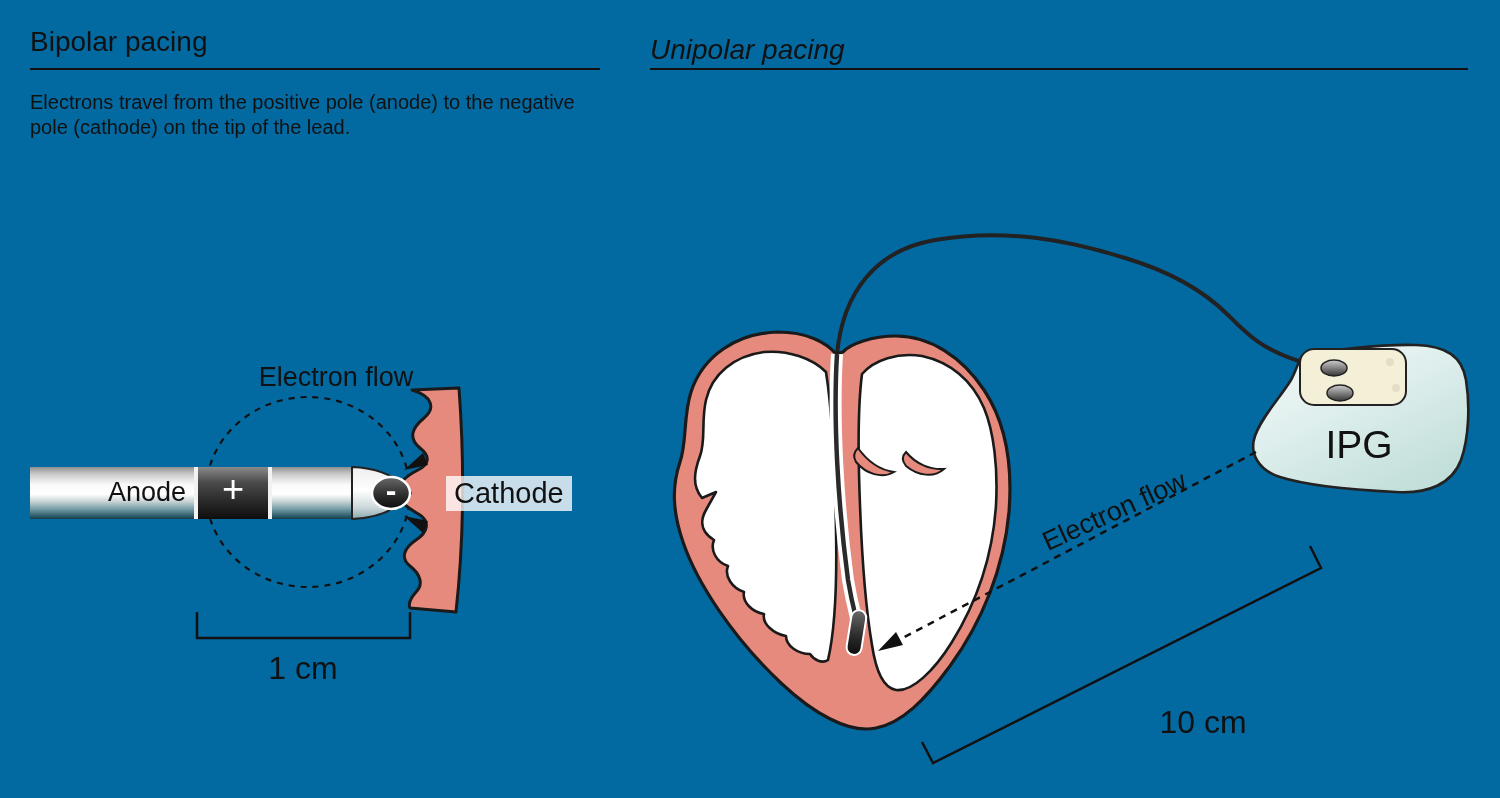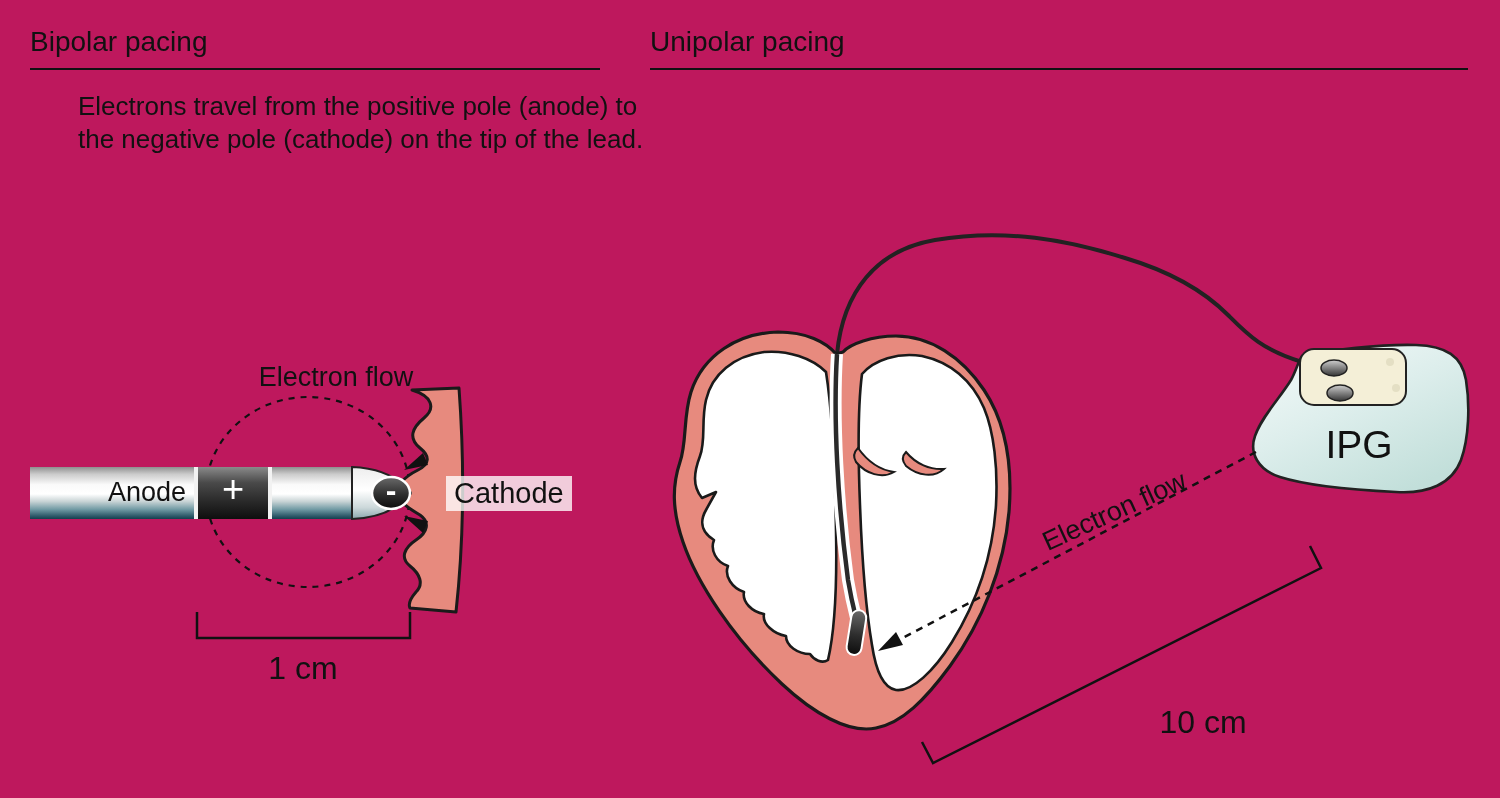--- a/index.html
+++ b/index.html
@@ -1,24 +1,24 @@
 <!DOCTYPE html>
 <html style="--tissue: #e78a7e; --outline: #1a1a1a; --ipg-body: #cfe7e4; --connector: #f4efd7;"><head>
 <meta charset="utf-8">
 <style>
   html,body{margin:0;padding:0;background:#fff;}
   .canvas{
-    position:relative;width:1500px;height:798px;background:#be185d;
+    position:relative;width:1500px;height:798px;background:#0369a1;
     font-family:"Liberation Sans", sans-serif;color:#111;overflow:hidden;
   }
   .artwork{position:absolute;left:0;top:0;width:1500px;height:798px;}
   .label{position:absolute;white-space:pre;}
   .panel-title{font-size:28px;font-weight:400;}
   .rule{position:absolute;height:0;border-top:2px solid #111;}
-  .desc{position:absolute;font-size:26px;line-height:1.26;margin-left:48px;}
+  .desc{position:absolute;font-size:20px;line-height:1.26;}
   .center{text-align:center;white-space:normal;}
   .flow-label{font-size:27px;}
   .anode-label{font-size:27px;color:#111;}
   .plus-label{font-size:38px;color:#fff;font-weight:400;}
   .minus-label{font-size:32px;color:#fff;font-weight:700;}
   .cathode-label{font-size:29px;background:rgba(255,255,255,0.78);padding:1px 8px;}
   .scale-label{font-size:32px;}
   .ipg-label{font-size:39px;}
   .rot{transform:rotate(-24.5deg);transform-origin:center center;}
   .tissue-fill{fill:var(--tissue,#e78a7e);stroke:var(--outline,#1a1a1a);}
@@ -158,20 +158,20 @@
   <div class="rule" style="left:30px;top:68px;width:570px;"></div>
   <div class="desc" style="left:30px;top:90px;width:578px;">Electrons travel from the positive pole (anode) to the negative pole (cathode) on the tip of the lead.</div>
 
   <div class="label flow-label center" style="left:236px;top:362px;width:200px;">Electron flow</div>
   <div class="label anode-label center" style="left:92px;top:477px;width:110px;">Anode</div>
   <div class="label plus-label center" style="left:208px;top:468px;width:50px;">+</div>
   <div class="label minus-label center" style="left:371px;top:472px;width:40px;">-</div>
   <div class="label cathode-label" style="left:446px;top:476px;">Cathode</div>
   <div class="label scale-label center" style="left:253px;top:650px;width:100px;">1 cm</div>
 
-  <div class="label panel-title" style="left:650px;top:26px;">Unipolar pacing</div>
+  <div class="label panel-title" style="left:650px;top:34px;font-style:italic;">Unipolar pacing</div>
   <div class="rule" style="left:650px;top:68px;width:818px;"></div>
 
   <div class="label flow-label center rot" style="left:1012px;top:496px;width:205px;">Electron flow</div>
   <div class="label ipg-label center" style="left:1314px;top:423px;width:90px;">IPG</div>
   <div class="label scale-label center" style="left:1148px;top:704px;width:110px;">10 cm</div>
 
 </div>
 
 </body></html>

